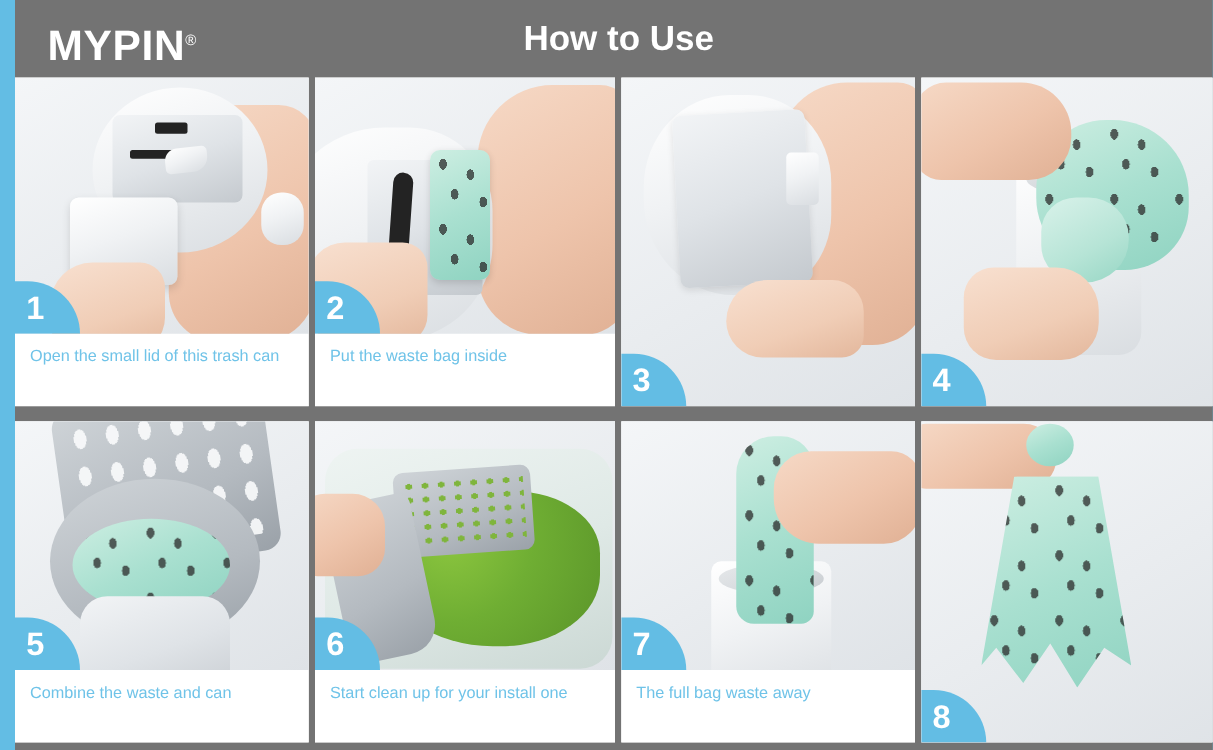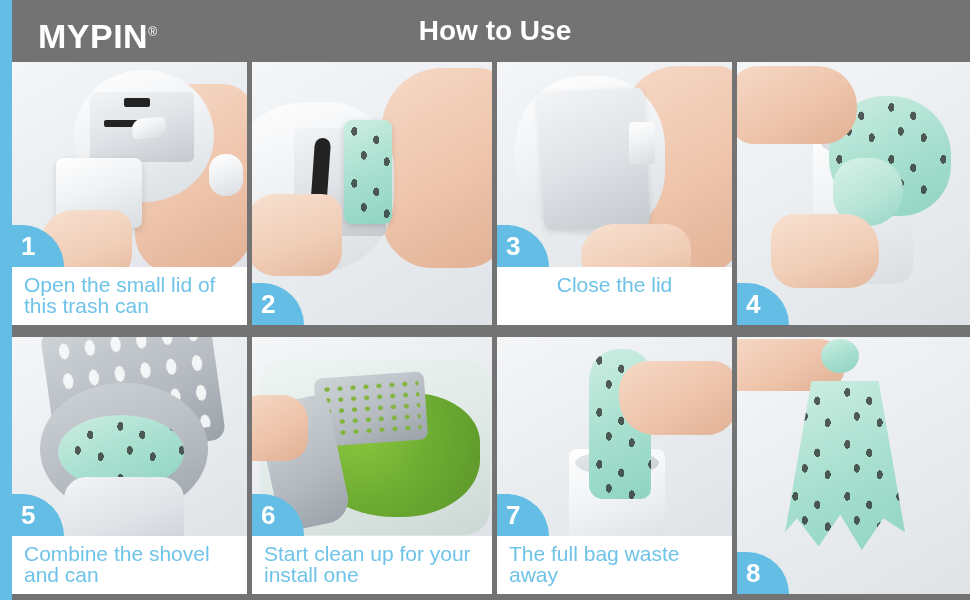--- a/index.html
+++ b/index.html
@@ -86,21 +86,21 @@
     border-top-right-radius:42px;
     color:#ffffff; font-size:26px; font-weight:bold;
     display:flex; align-items:center; justify-content:flex-start;
     padding-left:9px; line-height:1;
     z-index:5;
   }
 
   
   .caption {
     flex:0 0 auto; background:#ffffff;
-    color:#6fc3e8; font-size:21px; line-height:21px;
+    color:#6fc3e8; font-size:13px; line-height:21px;
     padding:7px 10px 0 12px;
     min-height:58px;
   }
   .caption.center { text-align:center; padding-left:10px; }
   .caption.two { min-height:58px; }
 </style>
 </head>
 <body>
 
 <div class="page">
@@ -139,35 +139,35 @@
           <div class="ph-bg"></div>
           <div class="shape skin" style="right:-14px;top:6px;width:124px;height:200px;border-radius:60px 26px 40px 50px;"></div>
           <div class="shape plastic" style="left:-28px;top:40px;width:170px;height:170px;border-radius:50% 40% 46% 52%;"></div>
           <div class="shape plastic-d" style="left:42px;top:66px;width:92px;height:108px;border-radius:5px;"></div>
           <div class="shape dark" style="left:60px;top:76px;width:16px;height:90px;border-radius:8px;transform:rotate(4deg);"></div>
           <div class="shape mint" style="left:92px;top:58px;width:48px;height:104px;border-radius:8px;box-shadow:0 2px 6px rgba(0,0,0,.14);"></div>
           <div class="shape catprint" style="left:92px;top:58px;width:48px;height:104px;border-radius:8px;"></div>
           <div class="shape skin2" style="left:-6px;top:132px;width:96px;height:82px;border-radius:30px 20px 24px 30px;"></div>
           <div class="badge">2</div>
         </div>
+        <div class="caption">Put the waste bag inside</div>
       </div>
     </div>
 
     <div class="cell row0">
       <div class="panel">
         <div class="photo">
           <div class="ph-bg"></div>
           <div class="shape skin" style="right:-10px;top:4px;width:120px;height:210px;border-radius:56px 24px 44px 48px;"></div>
           <div class="shape plastic" style="left:18px;top:14px;width:150px;height:160px;border-radius:46% 44% 40% 48%;"></div>
           <div class="shape plastic-d" style="left:44px;top:28px;width:106px;height:138px;border-radius:7px;transform:rotate(-3deg);box-shadow:0 2px 6px rgba(0,0,0,.1);"></div>
           <div class="shape plastic" style="left:132px;top:60px;width:26px;height:42px;border-radius:4px;"></div>
           <div class="shape skin2" style="left:84px;top:162px;width:110px;height:62px;border-radius:34px 26px 18px 30px;"></div>
           <div class="badge">3</div>
         </div>
-        <div class="caption center">Close the lid</div>
       </div>
     </div>
 
     <div class="cell last row0">
       <div class="panel">
         <div class="photo">
           <div class="ph-bg"></div>
           <div class="shape plastic" style="left:76px;top:62px;width:100px;height:160px;border-radius:10px 10px 18px 18px;"></div>
           <div class="shape gray" style="left:84px;top:68px;width:84px;height:26px;border-radius:50%;opacity:.55;"></div>
           <div class="shape mint" style="left:92px;top:34px;width:122px;height:120px;border-radius:46% 50% 42% 48%;"></div>
@@ -187,21 +187,21 @@
           <div class="shape gray" style="left:36px;top:-18px;width:170px;height:132px;border-radius:14px;transform:rotate(-8deg);"></div>
           <div class="shape" style="left:44px;top:-10px;width:156px;height:110px;transform:rotate(-8deg);
                background-image:radial-gradient(ellipse 7px 11px at 50% 50%,#fafbfc 0 70%,transparent 72%);
                background-size:26px 30px;opacity:.9;"></div>
           <div class="shape gray" style="left:28px;top:46px;width:168px;height:132px;border-radius:50%;"></div>
           <div class="shape mint" style="left:46px;top:78px;width:126px;height:74px;border-radius:50%;"></div>
           <div class="shape catprint" style="left:46px;top:78px;width:126px;height:74px;border-radius:50%;"></div>
           <div class="shape plastic-d" style="left:52px;top:140px;width:120px;height:90px;border-radius:22px 22px 10px 10px;"></div>
           <div class="badge">5</div>
         </div>
-        <div class="caption two">Combine the shovel and can</div>
+        <div class="caption two">Combine the waste and can</div>
       </div>
     </div>
 
     <div class="cell row1">
       <div class="panel">
         <div class="photo">
           <div class="ph-bg"></div>
           <div class="shape" style="left:8px;top:22px;width:230px;height:176px;border-radius:26px;
                background:linear-gradient(160deg,#eef4f2 0%,#dfe9e6 55%,#cbd8d4 100%);"></div>
           <div class="shape litter" style="left:56px;top:56px;width:172px;height:124px;border-radius:44% 40% 46% 50%;"></div>

